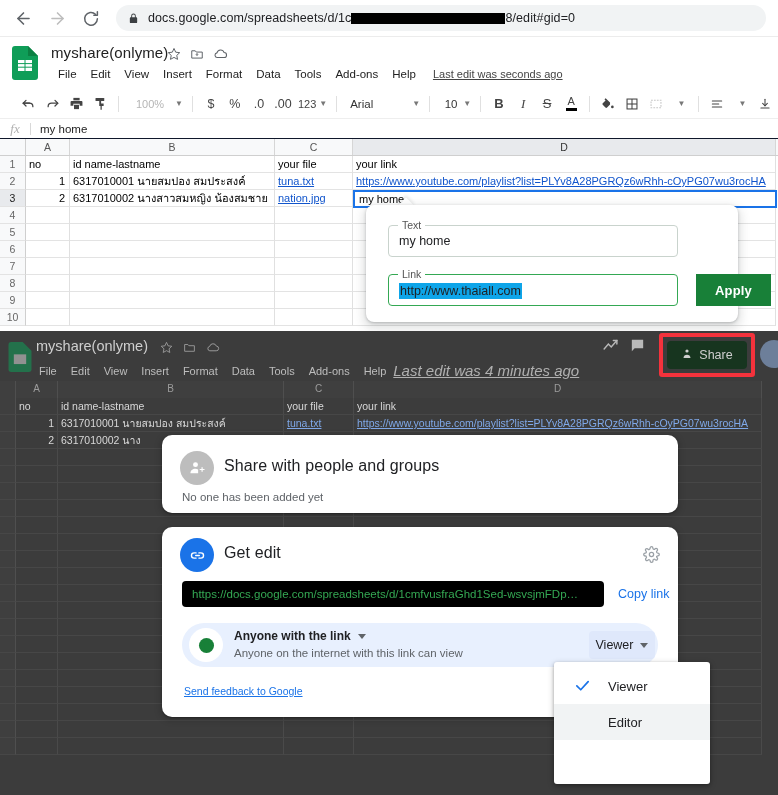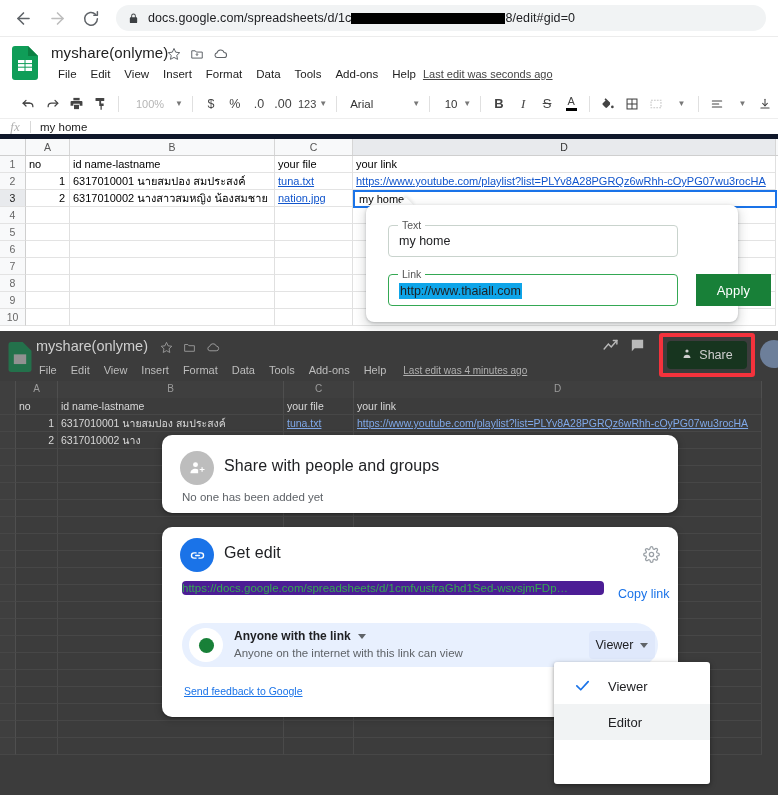--- a/index.html
+++ b/index.html
@@ -37,42 +37,42 @@
   }
   .redact { display:inline-block; background:#000; height:11px; vertical-align:middle; }
   .redact.r1 { width:108px; }
   .redact.r2 { width:46px; }
   .gs-logo { position:absolute; left:12px; top:46px; width:26px; height:34px; }
   .doc-title { position:absolute; left:51px; top:44px; font-size:15px; color:#222; letter-spacing:.1px; }
   .title-icons { position:absolute; left:167px; top:46px; display:flex; gap:9px; color:#5f6368; align-items:center; }
   .title-icons span { display:flex; }
   .menubar { position:absolute; left:51px; top:66px; display:flex; align-items:center; gap:0; }
   .menubar .mi { font-size:11.5px; color:#222; padding:2px 7px; white-space:nowrap; }
-  .lastedit { font-size:11px; color:#444; text-decoration:underline; white-space:nowrap; }
+  .lastedit { font-size:11px; color:#444; text-decoration:underline; margin-left:10px; white-space:nowrap; }
 
   
   .toolbar {
     position:absolute; left:0; top:89px; width:778px; height:30px;
     display:flex; align-items:center; padding-left:16px; gap:0;
     border-bottom:1px solid #eee;
   }
   .tb { width:24px; height:24px; display:flex; align-items:center; justify-content:center;
         color:#444; font-size:12.5px; flex:none; }
   .tb.dim { color:#b5b5b5; }
   .tb-sep { width:1px; height:16px; background:#e0e0e0; margin:0 6px; flex:none; }
   .tb-box { display:flex; align-items:center; height:22px; padding:0 3px; font-size:11px; color:#444; }
   .caret { font-size:8px; color:#777; margin-left:3px; }
   .zoombox { width:44px; text-align:center; font-size:11px; color:#b5b5b5; }
   .fontbox { width:66px; font-size:11.5px; color:#333; padding-left:4px; }
   .sizebox { width:24px; text-align:center; font-size:11.5px; color:#333; }
 
   
   .formula-bar {
     position:absolute; left:0; top:119px; width:778px; height:20px;
-    display:flex; align-items:center; border-bottom:5px solid #0f172a; background:#fff;
+    display:flex; align-items:center; border-bottom:1px solid #0f172a; background:#fff;
   }
   .fx { width:30px; text-align:center; font-family:"Liberation Serif", serif; font-style:italic;
         font-size:13px; color:#b0b0b0; }
   .fx-div { width:1px; height:12px; background:#d8d8d8; }
   .fml-val { font-size:11.5px; color:#222; padding-left:9px; }
 
   
   .grid { position:absolute; left:0; top:139px; width:778px; height:192px; background:#fff; }
   .colhead { position:absolute; left:0; top:0; height:17px; width:778px; display:flex;
              background:#f8f9fa; border-bottom:1px solid #cfcfcf; }
@@ -113,34 +113,34 @@
   .field.text-f  { left:22px; top:20px; width:290px; height:32px; }
   .field.link-f  { left:22px; top:69px; width:290px; height:32px; border-color:#34a853; }
   .field-label {
     position:absolute; top:-7px; left:9px; background:#fff; padding:0 4px;
     font-size:10.5px; color:#555;
   }
   .field-val { position:absolute; left:10px; top:8px; font-size:12.5px; color:#202124; }
   .field-val.sel { background:#0ea5e9; color:#202124; padding:1px 1px; }
   .apply-btn {
     position:absolute; left:330px; top:69px; width:75px; height:32px;
-    background:#188038; color:#fff; border-radius:0; font-size:13px; font-weight:normal;
+    background:#188038; color:#fff; border-radius:0; font-size:13px; font-weight:bold;
     display:flex; align-items:center; justify-content:center; letter-spacing:.2px;
   }
 
   
   #sec2 { position:absolute; left:0; top:331px; width:778px; height:464px; background:#fff; overflow:hidden; }
   .dim-layer { position:absolute; inset:0; background:#3c3c3c; }
 
   .s2-logo { position:absolute; left:8px; top:11px; width:24px; height:30px; opacity:.55; }
   .s2-title { position:absolute; left:36px; top:7px; font-size:14.5px; color:#cfcfcf; }
   .s2-titleicons { position:absolute; left:160px; top:9px; display:flex; gap:10px; color:#9a9a9a; }
   .s2-menubar { position:absolute; left:32px; top:31px; display:flex; align-items:center; }
   .s2-menubar .mi { font-size:11px; color:#bdbdbd; padding:2px 7px; white-space:nowrap; }
-  .s2-lastedit { font-size:10px; color:#b0b0b0; text-decoration:underline; margin-left:10px; white-space:nowrap; }
+  .s2-lastedit { font-size:15px; color:#b0b0b0; text-decoration:underline; white-space:nowrap;font-style:italic; }
 
   .s2-right { position:absolute; right:4px; top:6px; display:flex; align-items:center; gap:10px; }
   .s2-ico { color:#b9b9b9; display:flex; }
   .share-highlight {
     position:absolute; left:659px; top:333px; width:96px; height:44px;
     border:4px solid #f4323c; border-radius:3px; z-index:5;
   }
   .share-btn {
     position:absolute; left:667px; top:341px; width:80px; height:28px;
     background:#17351f; border-radius:4px; display:flex; align-items:center;
@@ -179,23 +179,23 @@
   .people-ico { left:18px; top:16px; background:#bdbdbd; color:#fff; }
   .link-ico   { left:18px; top:11px; background:#1a73e8; color:#fff; }
 
   .card-h { position:absolute; font-size:16px; color:#202124; letter-spacing:.1px; }
   .people-h { left:62px; top:22px; }
   .link-h   { left:62px; top:17px; }
   .people-sub { position:absolute; left:20px; top:56px; font-size:11.5px; color:#5f6368; }
   .gear { position:absolute; right:18px; top:19px; color:#9aa0a6; }
 
   .url-chip {
-    position:absolute; left:20px; top:54px; width:422px; height:14px;
-    background:#4c1d95; border-radius:4px; display:flex; align-items:center;
-    padding:0 0; overflow:hidden;
+    position:absolute; left:20px; top:54px; width:422px; height:26px;
+    background:#000000; border-radius:4px; display:flex; align-items:center;
+    padding:0 10px; overflow:hidden;
   }
   .url-chip span { font-size:11.5px; color:#34a853; white-space:nowrap; overflow:hidden; }
   .copy-link { position:absolute; left:456px; top:60px; font-size:12.5px; color:#1a73e8; }
 
   .access-row {
     position:absolute; left:20px; top:96px; width:476px; height:44px;
     background:#e8f0fe; border-radius:22px;
   }
   .globe-wrap {
     position:absolute; left:7px; top:5px; width:34px; height:34px; border-radius:50%;

